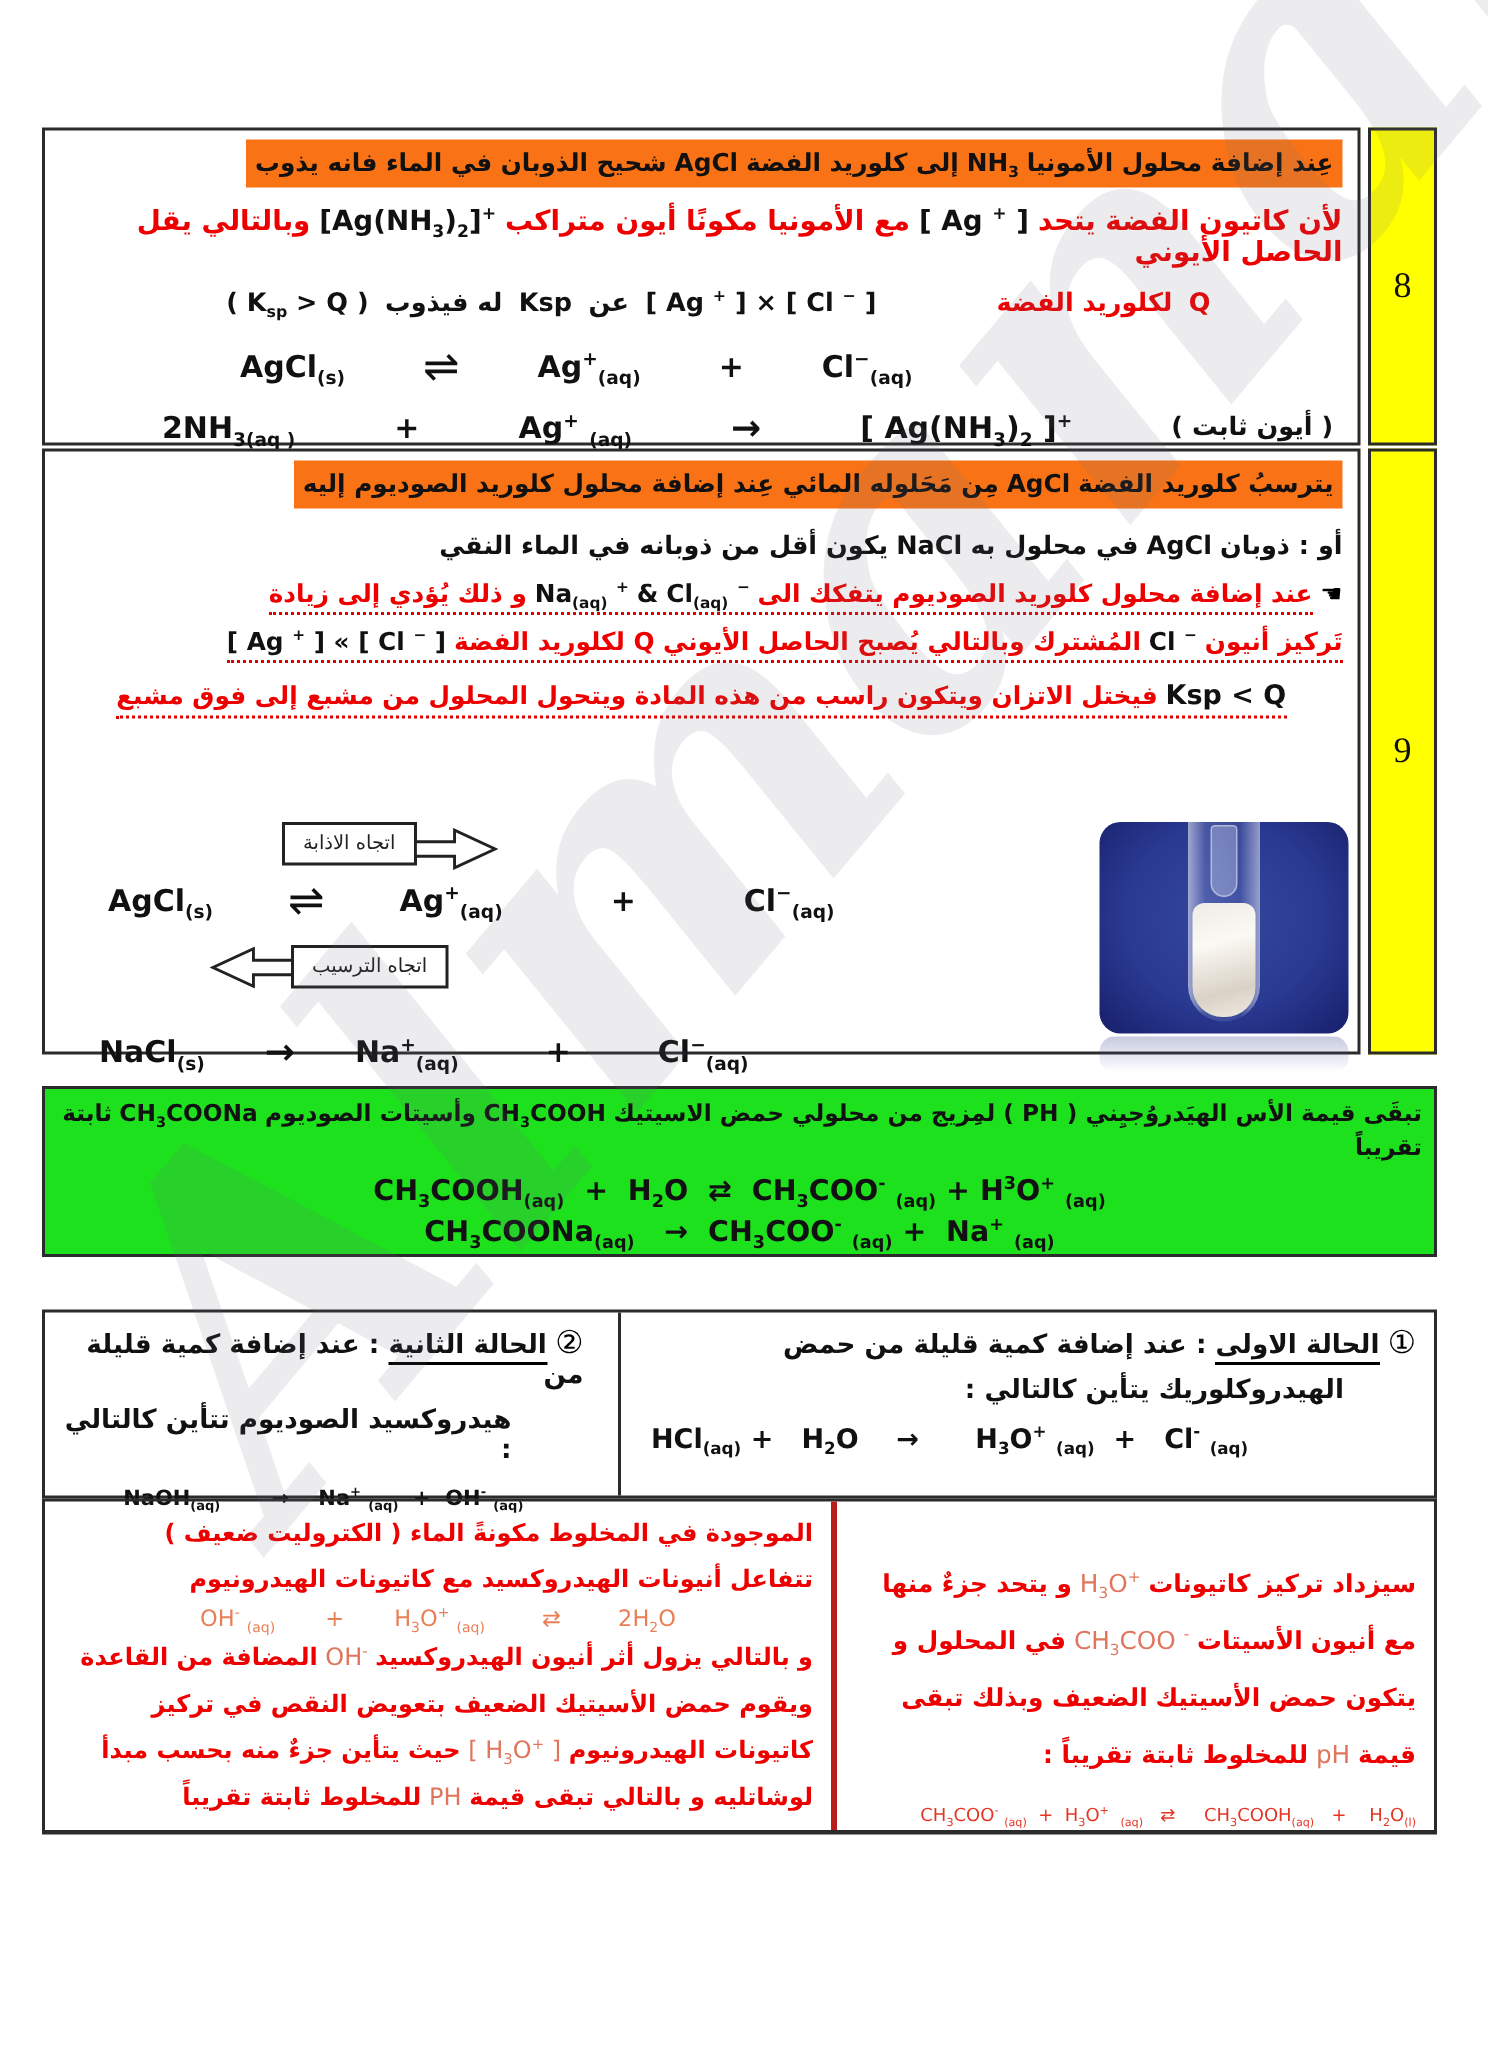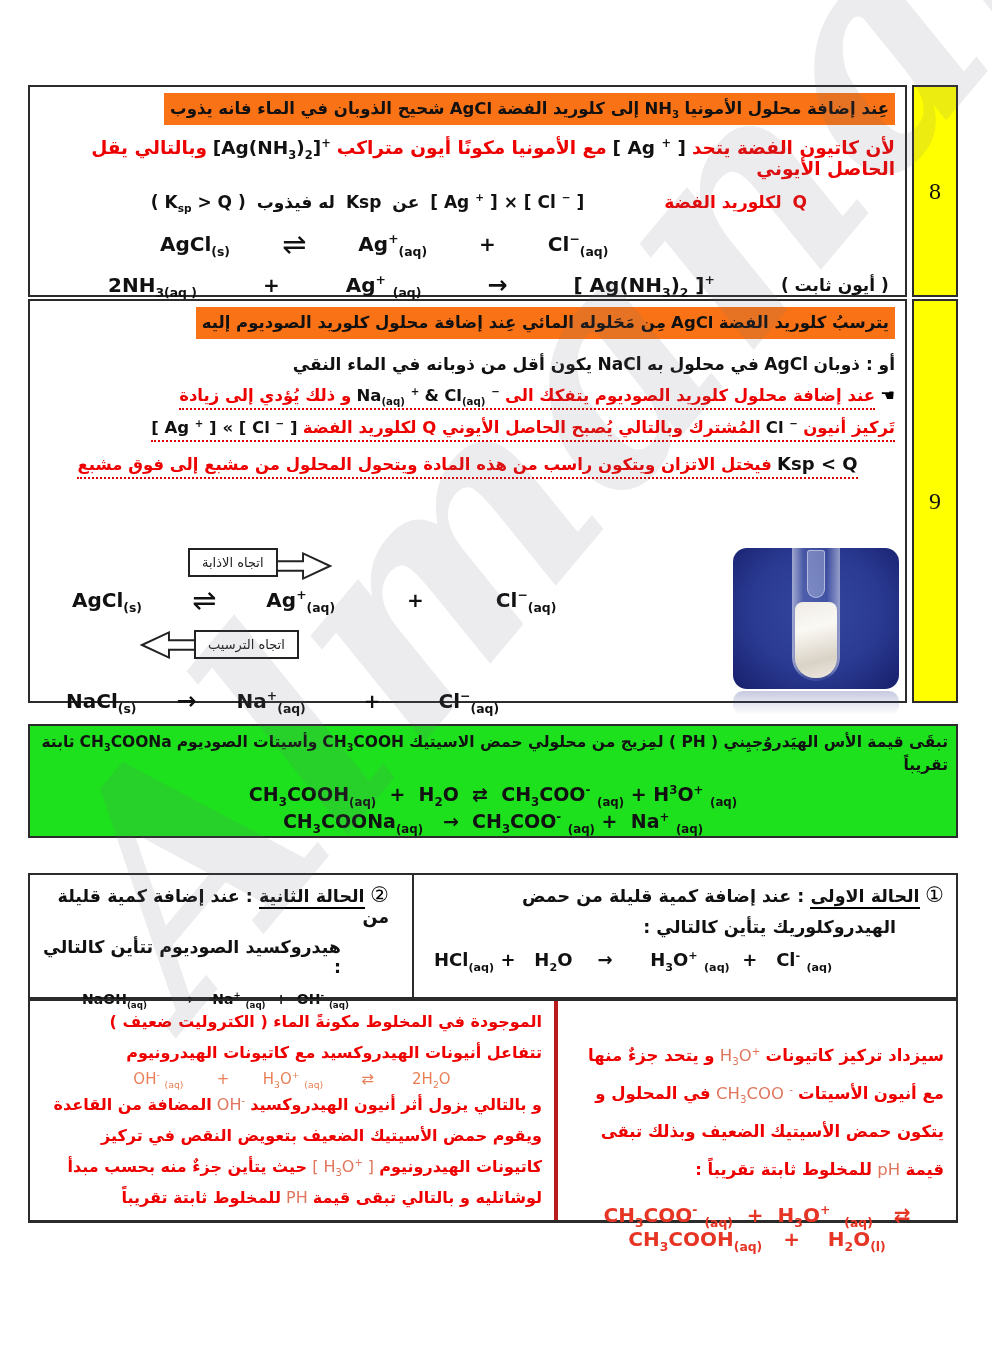--- a/index.html
+++ b/index.html
@@ -86,21 +86,21 @@
   .case-title { border-bottom:2.5px solid #000; padding-bottom:1px; }
   .case-l2 { margin-top:10px; font-size:17.5px; padding-right:48px; }
   .case-eq1 { margin-top:12px; font-size:18px; text-align:left; padding-left:8px; }
   .case-eq2 { margin-top:14px; font-size:14px; text-align:center; }
 
   
   #rowB { top:999px; height:224px; direction:rtl; border:2px solid #2b2b2b; border-bottom-width:3px; }
   #rowB .cell { direction:rtl; text-align:right; position:relative; }
   .b-right { width:402px; border-left:4px solid #b91c1c; padding:36px 12px 0; font-size:16.5px; }
   .b-right .tl { line-height:2.3; }
-  .b-right .eq { text-align:center; font-size:20px; font-weight:bold; color:#e63524; margin-top:14px; }
+  .b-right .eq { text-align:right; font-size:12px; font-weight:normal; color:#e63524; margin-top:14px; }
   .b-left { flex:1; padding:6px 12px 0; font-size:16px; }
   .b-left .tl { line-height:1.92; }
   .b-left .eq { text-align:center; font-size:15px; font-weight:normal; color:#e87f56; margin:2px 0; }
 </style>
 </head>
 <body>
 
 <div class="page">
 
   <div class="watermark">Almanahj</div>

